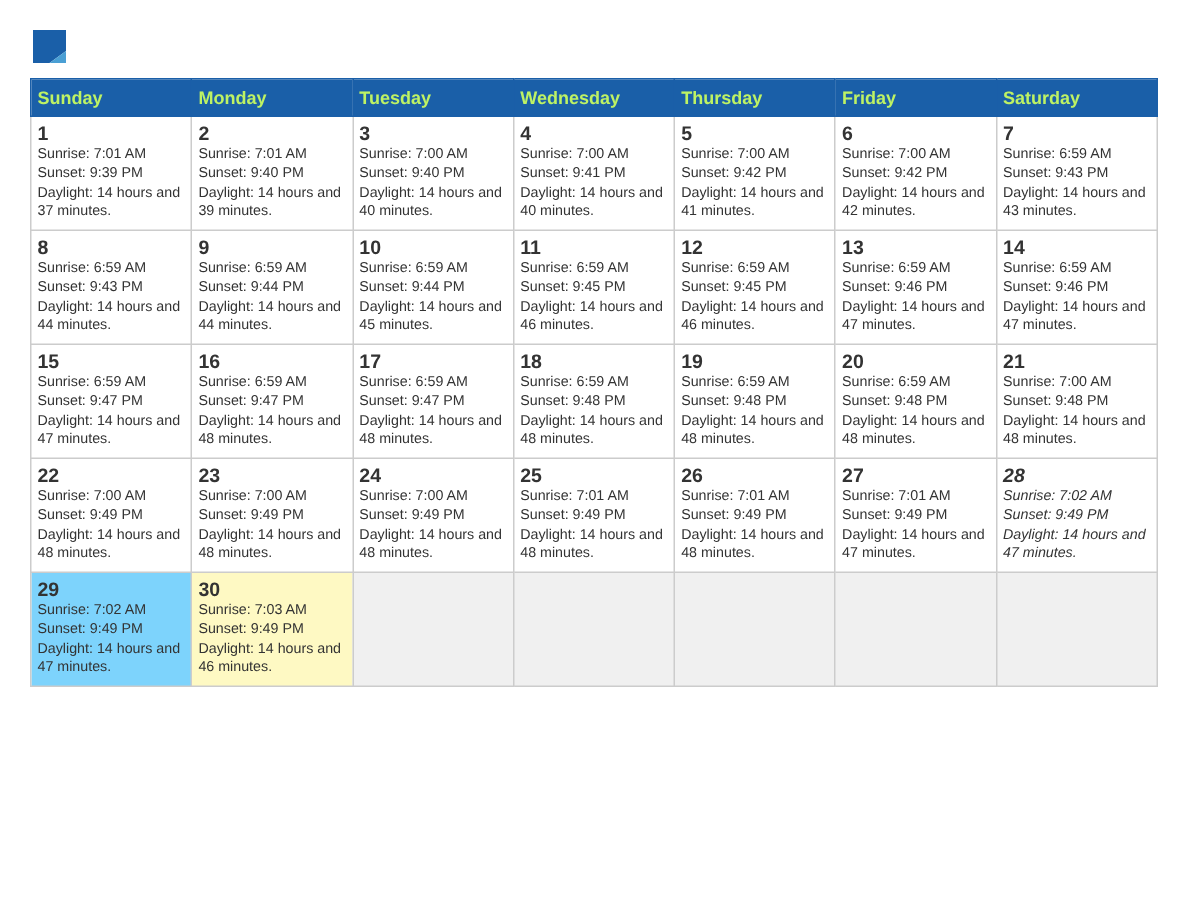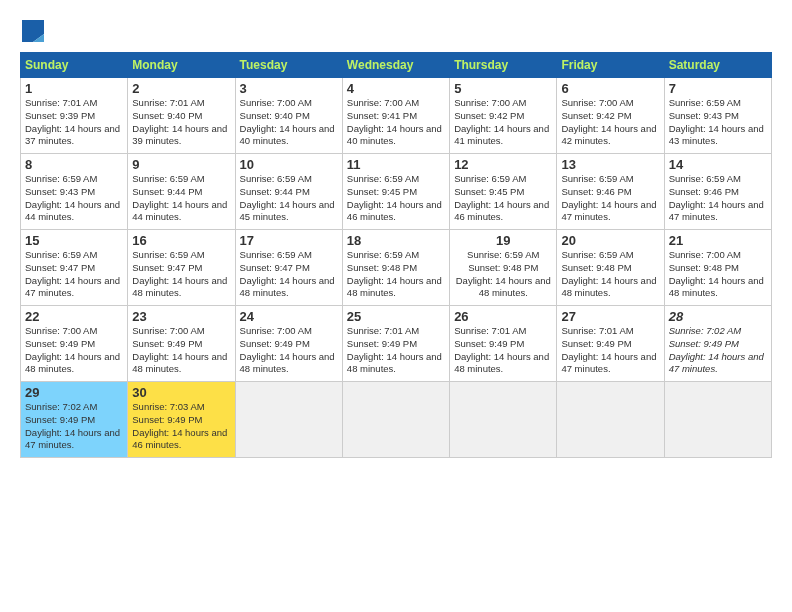--- a/index.html
+++ b/index.html
@@ -199,21 +199,21 @@
             <div class="day-info">Sunrise: 6:59 AM<br>Sunset: 9:47 PM<br>Daylight: 14 hours and 48 minutes.</div>
           </td>
           <td style="height: 76px;">
             <span class="day-num">17</span>
             <div class="day-info">Sunrise: 6:59 AM<br>Sunset: 9:47 PM<br>Daylight: 14 hours and 48 minutes.</div>
           </td>
           <td style="height: 76px;">
             <span class="day-num">18</span>
             <div class="day-info">Sunrise: 6:59 AM<br>Sunset: 9:48 PM<br>Daylight: 14 hours and 48 minutes.</div>
           </td>
-          <td style="height: 76px; text-align: center;">
+          <td style="height: 76px;">
             <span class="day-num">19</span>
             <div class="day-info">Sunrise: 6:59 AM<br>Sunset: 9:48 PM<br>Daylight: 14 hours and 48 minutes.</div>
           </td>
           <td style="height: 76px;">
             <span class="day-num">20</span>
             <div class="day-info">Sunrise: 6:59 AM<br>Sunset: 9:48 PM<br>Daylight: 14 hours and 48 minutes.</div>
           </td>
           <td style="height: 76px;">
             <span class="day-num">21</span>
             <div class="day-info">Sunrise: 7:00 AM<br>Sunset: 9:48 PM<br>Daylight: 14 hours and 48 minutes.</div>
@@ -247,21 +247,21 @@
           <td style="height: 76px; font-style: italic;">
             <span class="day-num">28</span>
             <div class="day-info">Sunrise: 7:02 AM<br>Sunset: 9:49 PM<br>Daylight: 14 hours and 47 minutes.</div>
           </td>
         </tr>
         <tr>
           <td style="height: 76px; background: #7dd3fc;">
             <span class="day-num">29</span>
             <div class="day-info">Sunrise: 7:02 AM<br>Sunset: 9:49 PM<br>Daylight: 14 hours and 47 minutes.</div>
           </td>
-          <td style="height: 76px; background: #fde047;">
+          <td style="height: 76px; background: #fef9c3;">
             <span class="day-num">30</span>
             <div class="day-info">Sunrise: 7:03 AM<br>Sunset: 9:49 PM<br>Daylight: 14 hours and 46 minutes.</div>
           </td>
           <td style="height: 76px; background: rgb(240, 240, 240);"></td>
           <td style="height: 76px; background: rgb(240, 240, 240);"></td>
           <td style="height: 76px; background: rgb(240, 240, 240);"></td>
           <td style="height: 76px; background: rgb(240, 240, 240);"></td>
           <td style="height: 76px; background: rgb(240, 240, 240);"></td>
         </tr>
       </tbody>

